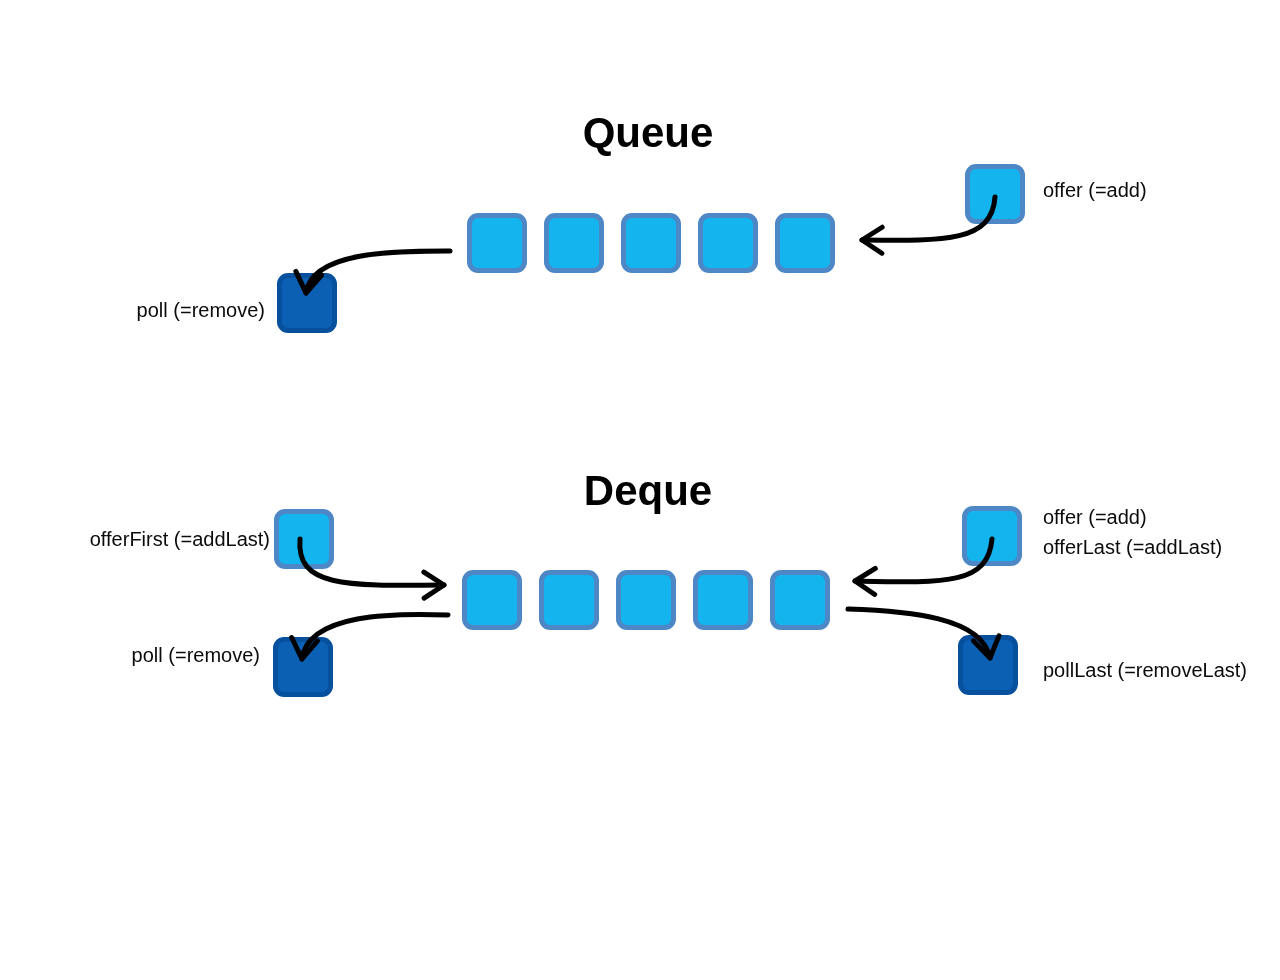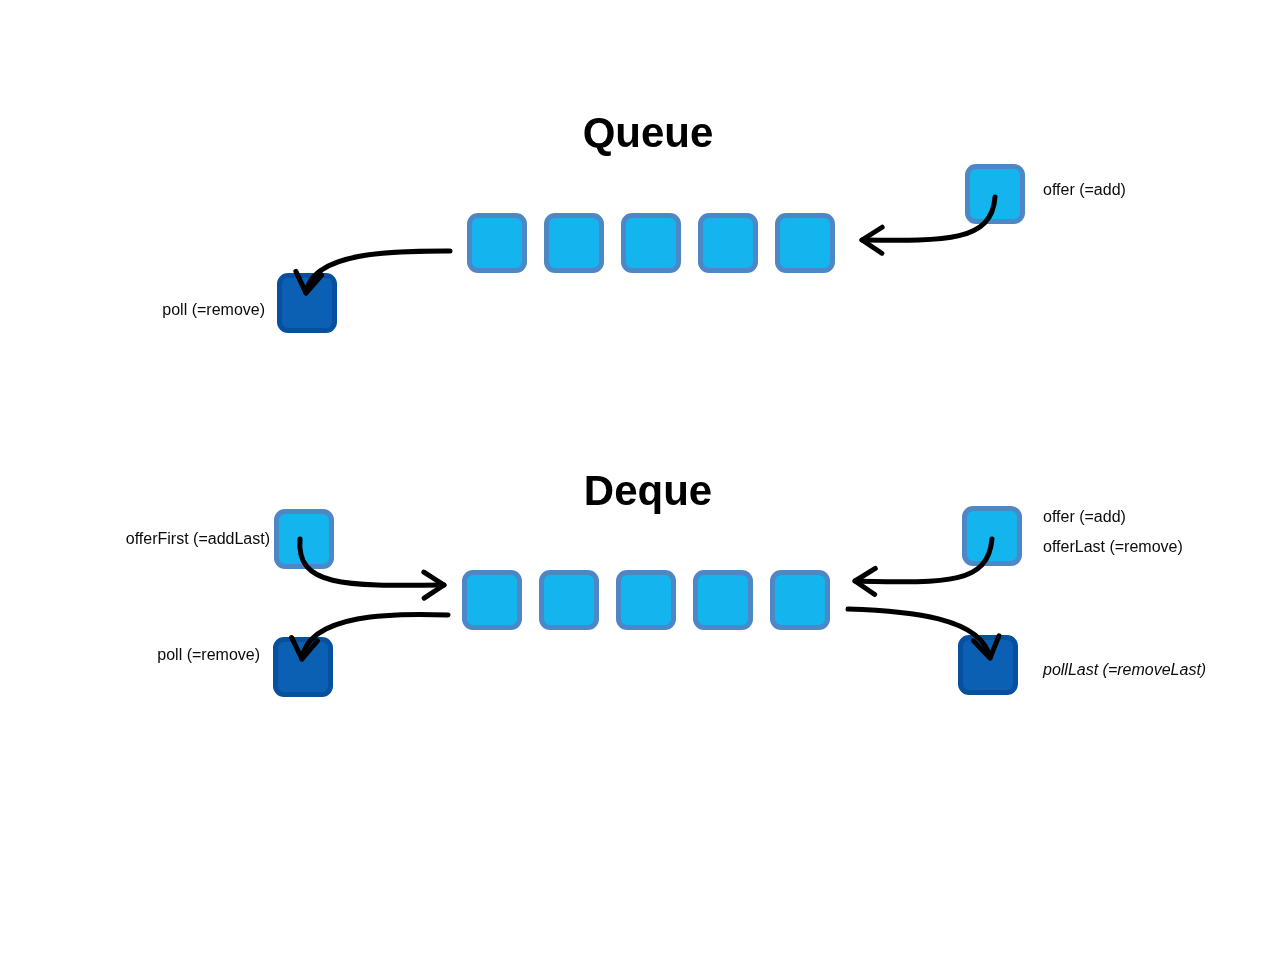--- a/index.html
+++ b/index.html
@@ -59,32 +59,32 @@
 
   .queue-offer-cell      { left: 965px; top: 137px; }
   .queue-poll-cell       { left: 277px; top: 246px; }
   .deque-offer-first-cell{ left: 274px; top: 482px; }
   .deque-offer-last-cell { left: 962px; top: 479px; }
   .deque-poll-first-cell { left: 273px; top: 610px; }
   .deque-poll-last-cell  { left: 958px; top: 608px; }
 
   .label {
     position: absolute;
-    font-size: 16px;
+    font-size: 20px;
     line-height: 30px;
     white-space: nowrap;
   }
   .label.right { text-align: right; }
 
   .queue-offer-label       { left: 1043px; top: 148px; }
   .queue-poll-label        { right: 1015px; top: 268px; }
   .deque-offer-first-label { right: 1010px; top: 497px; }
   .deque-offer-last-labels { left: 1043px; top: 475px; }
   .deque-poll-first-labels { right: 1020px; top: 613px; }
-  .deque-poll-last-label   { left: 1043px; top: 628px; font-style: italic; }
+  .deque-poll-last-label   { left: 1043px; top: 628px; }
 
   .arrow-layer {
     position: absolute;
     left: 0; top: 0;
     width: 1280px;
     height: 980px;
     z-index: 5;
     pointer-events: none;
   }
   .arrow-path {
@@ -131,21 +131,21 @@
     <div class="cell"></div>
     <div class="cell"></div>
   </div>
 
   <div class="cell abs deque-offer-first-cell"></div>
   <div class="label right deque-offer-first-label">offerFirst (=addLast)</div>
 
   <div class="cell abs deque-offer-last-cell"></div>
   <div class="label deque-offer-last-labels">
     <div>offer (=add)</div>
-    <div>offerLast (=remove)</div>
+    <div>offerLast (=addLast)</div>
   </div>
 
   <div class="cell dark abs deque-poll-first-cell"></div>
   <div class="label right deque-poll-first-labels">
     <div>poll (=remove)</div>
   </div>
 
   <div class="cell dark abs deque-poll-last-cell"></div>
   <div class="label deque-poll-last-label">pollLast (=removeLast)</div>
 

